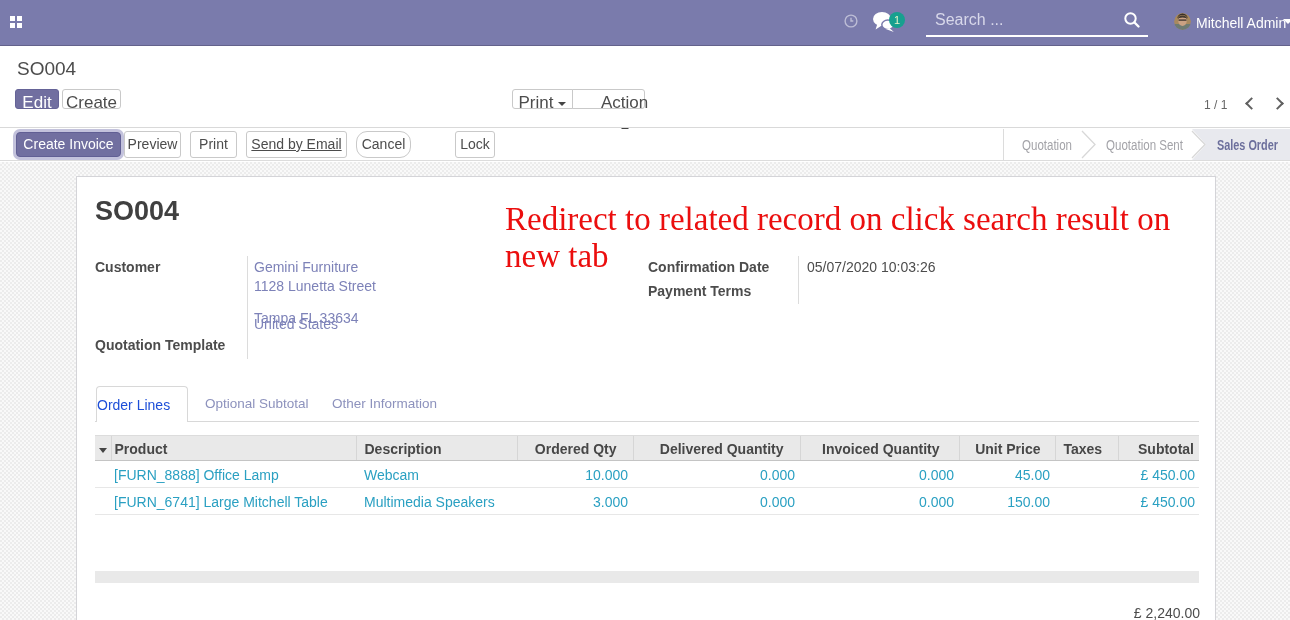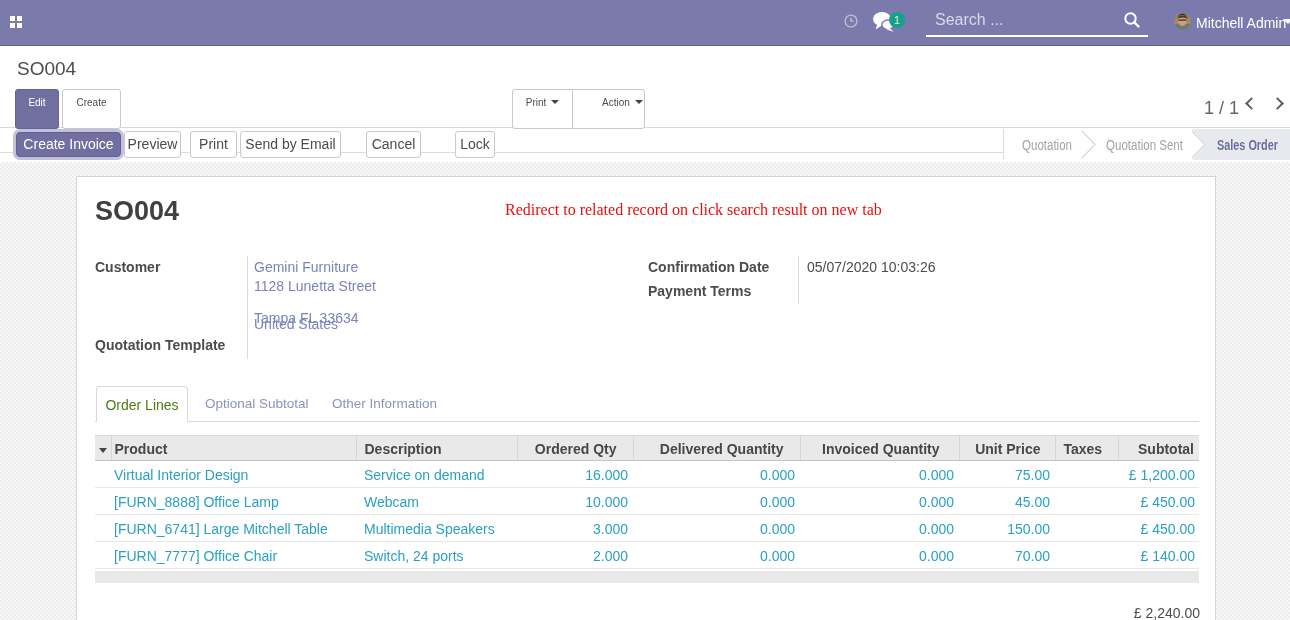--- a/index.html
+++ b/index.html
@@ -14,62 +14,62 @@
 #searchline { position:absolute; left:0px; top:35px; width:222px; height:2px; background:#fff; }
 #searchtxt { position:absolute; left:9px; top:11px; font-size:16px; color:#d8d8ea; }
 #user { position:absolute; left:1174px; top:13px; }
 #avatar { position:absolute; left:0; top:0; width:17px; height:17px; border-radius:50%; overflow:hidden; }
 #uname { position:absolute; left:22px; top:1.5px; font-size:14px; color:#fff; white-space:nowrap; }
 #ucaret { position:absolute; left:109px; top:6px; width:0; height:0; border-left:5.5px solid transparent; border-right:5.5px solid transparent; border-top:5.5px solid #fff; }
 
 
 #cp { position:absolute; left:0; top:47px; width:1290px; height:81px; background:#fff; border-bottom:1px solid #d9d9d9; }
 #bc { position:absolute; left:17px; top:11px; font-size:19px; color:#4c4c4c; }
-.btn { position:absolute; height:40px; border:1px solid #c9c9c9; border-radius:3px; background:#fff; color:#4c4c4c; font-size:10px; font-family:"Liberation Sans",sans-serif; text-align:center; line-height:26px; }
+.btn { position:absolute; height:20px; border:1px solid #c9c9c9; border-radius:3px; background:#fff; color:#4c4c4c; font-size:17px; font-family:"Liberation Sans",sans-serif; text-align:center; line-height:26px; }
 .btn.primary { background:#716fa0; border-color:#656397; color:#fff; }
 #btnEdit { left:15px; top:42px; width:44px; }
 #btnCreate { left:62px; top:42px; width:59px; }
 #btnPrint { left:512px; top:42px; width:61px; border-radius:3px 0 0 3px; }
 #btnAction { left:572px; top:42px; width:73px; border-radius:0 3px 3px 0;padding-left:28px; }
 .dcaret { display:inline-block; width:0; height:0; border-left:4px solid transparent; border-right:4px solid transparent; border-top:4px solid #444; vertical-align:2px; margin-left:5px; }
-#pager { position:absolute; left:1204px; top:51px; font-size:18px; color:#666; }
+#pager { position:absolute; left:1204px; top:51px; font-size:12px; color:#666; }
 .chev { position:absolute; top:99px; width:9px; height:9px; border-style:solid; border-color:#606060; }
 #chevL { left:1247px; border-width:0 0 2.5px 2.5px; transform:rotate(45deg); }
 #chevR { left:1273px; border-width:2.5px 2.5px 0 0; transform:rotate(45deg); }
 
 
-#sb { position:absolute; left:0; top:129px; width:1290px; height:24px; background:#fff; border-bottom:1px solid #dcdcdc; }
+#sb { position:absolute; left:0; top:129px; width:1290px; height:32px; background:#fff; border-bottom:1px solid #dcdcdc; }
 .sbtn { position:absolute; top:2px; height:27px; border:1px solid #c9c9c9; border-radius:3px; background:#fff; color:#4c4c4c; font-size:14px; text-align:center; line-height:25px; }
 #sbInvoice { left:16px; top:3px; width:105px; height:25px; background:#716fa0; border:1px solid #615f94; color:#fff; line-height:23px; box-shadow:0 0 0 3px #c3c2dc; border-radius:4px; }
 #sbPreview { left:124px; width:57px; }
 #sbPrint { left:190px; width:47px; }
-#sbEmail { left:240px; width:101px; }
-#sbCancel { left:366px; width:55px; }
+#sbEmail { left:246px; width:101px;text-decoration:underline; }
+#sbCancel { left:356px; width:55px;border-radius:11px; }
 #sbLock { left:420px; width:40px;margin-left:35px; }
 #arrows { position:absolute; left:1003px; top:0px; width:287px; height:31px; }
 
 
 #content { position:absolute; left:0; top:162px; width:1290px; height:458px;
   background-color:#f9f9f9;
   background-image:repeating-conic-gradient(#ececec 0% 25%, #f9f9f9 0% 50%);
   background-size:4px 4px; }
 #sheet { position:absolute; left:76px; top:14px; width:1140px; height:460px; background:#fff; border:1px solid #d4d4d8; }
 
 #h1 { position:absolute; left:18px; top:19px; font-size:27px; font-weight:bold; color:#404040; }
-#red { position:absolute; left:428px; top:24px; font-size:16px; color:#eb0e0e; font-family:"Liberation Serif", serif; }
+#red { position:absolute; left:428px; top:24px; font-size:33px; color:#eb0e0e; font-family:"Liberation Serif", serif; }
 
 .lbl { position:absolute; font-size:14px; font-weight:bold; color:#4c4c4c; white-space:nowrap; }
 .val { position:absolute; font-size:14px; color:#4c4c4c; white-space:nowrap; }
 .link { color:#7d82b8; }
 #sepL { position:absolute; left:170px; top:79px; width:1px; height:103px; background:#dcdcdc; }
 #sepR { position:absolute; left:721px; top:79px; width:1px; height:48px; background:#dcdcdc; }
 
 
 #tabs { position:absolute; left:18px; top:209px; width:1104px; height:36px; border-bottom:1px solid #d8d8d8; }
-#tab1 { position:absolute; left:1px; top:0px; width:92px; height:36px; background:#fff; border:1px solid #d8d8d8; border-bottom:none; border-radius:4px 4px 0 0; font-size:14px; color:#4d7c0f; text-align:center; line-height:36px; }
+#tab1 { position:absolute; left:1px; top:0px; width:92px; height:36px; background:#fff; border:1px solid #d8d8d8; border-bottom:none; border-radius:4px 4px 0 0; font-size:14px; color:#1d4ed8; line-height:36px; }
 .tabi { position:absolute; top:0; height:36px; font-size:13.5px; color:#8d92bd; line-height:36px; }
 
 
 #olist { position:absolute; left:18px; top:258px; width:1104px; border-collapse:collapse; table-layout:fixed; font-size:14px; }
 #olist th { background:#e9e9e9; border-bottom:1px solid #c4c4c4; border-top:1px solid #dcdcdc; border-left:1px solid #d6d6d6; height:25px; font-size:14px; color:#474747; font-weight:bold; padding:2px 5px 0 5px; }
 #olist th:first-child { border-left:none; }
 #olist td { height:27px; border-bottom:1px solid #e7e7e7; color:#2aa0c2; padding:2px 5px 0 5px; overflow:hidden; white-space:nowrap; }
 .tr { text-align:right;margin-top:24px; }
 .tl { text-align:left; }
 #hcaret { display:inline-block; width:0; height:0; border-left:4.5px solid transparent; border-right:4.5px solid transparent; border-top:5px solid #444; }
@@ -205,60 +205,38 @@
         <th class="tl" style="padding-left:8px">Description</th>
         <th class="tr" style="padding-right:16px">Ordered Qty</th>
         <th class="tr" style="padding-right:16px">Delivered Quantity</th>
         <th class="tr" style="padding-right:19px">Invoiced Quantity</th>
         <th class="tr" style="padding-right:14px">Unit Price</th>
         <th class="tl" style="padding-left:8px">Taxes</th>
         <th class="tr" style="">Subtotal</th>
       </tr>
       <tr>
         <td></td>
-            <td class="tl" style="padding-left:3px">Virtual Interior Design</td>
-        <td class="tl" style="padding-left:8px">Service on demand</td>
-        <td class="tr">16.000</td>
-            <td class="tr">0.000</td>
-            <td class="tr">0.000</td>
-        <td class="tr">75.00</td>
-            <td></td>
-            <td class="tr" style="padding-right:4px">£ 1,200.00</td>
-      </tr>
-      <tr>
-        <td></td>
             <td class="tl" style="padding-left:3px">[FURN_8888] Office Lamp</td>
         <td class="tl" style="padding-left:8px">Webcam</td>
         <td class="tr">10.000</td>
             <td class="tr">0.000</td>
             <td class="tr">0.000</td>
         <td class="tr">45.00</td>
             <td></td>
             <td class="tr" style="padding-right:4px">£ 450.00</td>
       </tr>
       <tr>
         <td></td>
             <td class="tl" style="padding-left:3px">[FURN_6741] Large Mitchell Table</td>
         <td class="tl" style="padding-left:8px">Multimedia Speakers</td>
         <td class="tr">3.000</td>
             <td class="tr">0.000</td>
             <td class="tr">0.000</td>
         <td class="tr">150.00</td>
             <td></td>
             <td class="tr" style="padding-right:4px">£ 450.00</td>
       </tr>
-      <tr>
-        <td></td>
-            <td class="tl" style="padding-left:3px">[FURN_7777] Office Chair</td>
-        <td class="tl" style="padding-left:8px">Switch, 24 ports</td>
-        <td class="tr">2.000</td>
-            <td class="tr">0.000</td>
-            <td class="tr">0.000</td>
-        <td class="tr">70.00</td>
-            <td></td>
-            <td class="tr" style="padding-right:4px">£ 140.00</td>
-      </tr>
     </tbody>
       </table>
     <div id="graybar"></div>
     <div id="untax-v">£ 2,240.00</div>
   </div>
 </div>
 
 </body></html>

